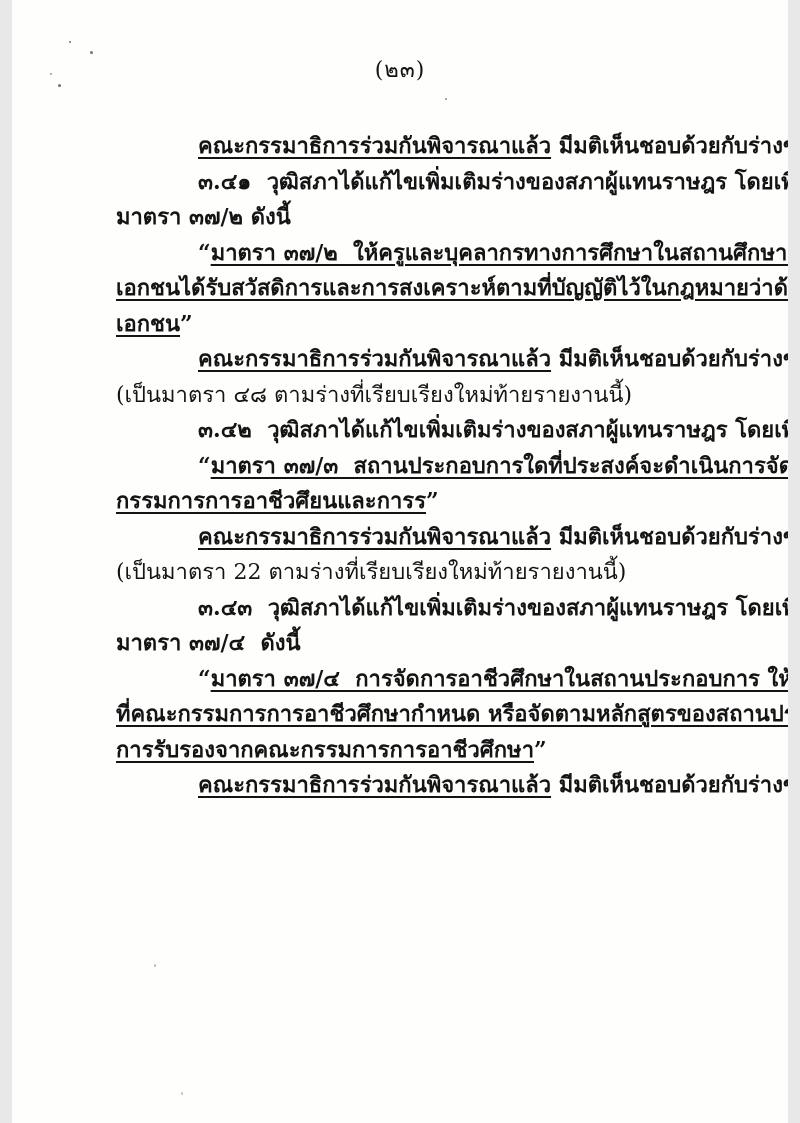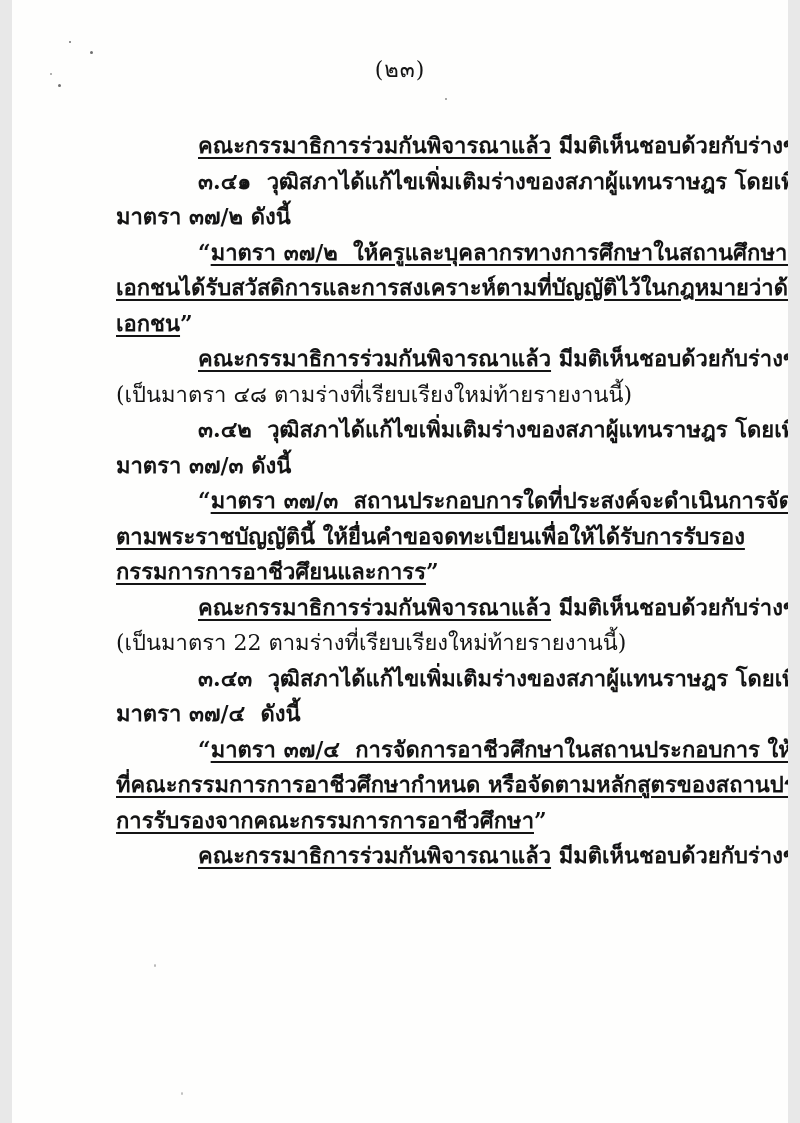--- a/index.html
+++ b/index.html
@@ -77,26 +77,24 @@
       <div class="line b"><span class="u">เอกชน</span><span>”</span></div>
     </div>
 
     <div>
       <div class="line indent b"><span class="u">คณะกรรมาธิการร่วมกันพิจารณาแล้ว</span><span> มีมติเห็นชอบด้วยกับร่างของวุฒิสภา</span></div>
       <div class="line normal">(เป็นมาตรา ๔๘ ตามร่างที่เรียบเรียงใหม่ท้ายรายงานนี้)</div>
     </div>
 
     <div>
       <div class="line indent b">๓.๔๒  วุฒิสภาได้แก้ไขเพิ่มเติมร่างของสภาผู้แทนราษฎร โดยเพิ่มความเป็น</div>
-      <div class="line b">มาตรา ๓๗/๓ ดังนี้</div>
     </div>
 
     <div>
       <div class="line indent b"><span>“</span><span class="u">มาตรา ๓๗/๓  สถานประกอบการใดที่ประสงค์จะดำเนินการจัดการอาชีวศึกษา</span></div>
-      <div class="line b"><span class="u">ตามพระราชบัญญัตินี้ ให้ยื่นคำขอจดทะเบียนเพื่อให้ได้รับการรับรอง</span></div>
       <div class="line b"><span class="u">กรรมการการอาชีวศึยนและการร</span><span>”</span></div>
     </div>
 
     <div>
       <div class="line indent b"><span class="u">คณะกรรมาธิการร่วมกันพิจารณาแล้ว</span><span> มีมติเห็นชอบด้วยกับร่างของวุฒิสภา</span></div>
       <div class="line normal">(เป็นมาตรา 22 ตามร่างที่เรียบเรียงใหม่ท้ายรายงานนี้)</div>
     </div>
 
     <div>
       <div class="line indent b">๓.๔๓  วุฒิสภาได้แก้ไขเพิ่มเติมร่างของสภาผู้แทนราษฎร โดยเพิ่มความเป็น</div>

